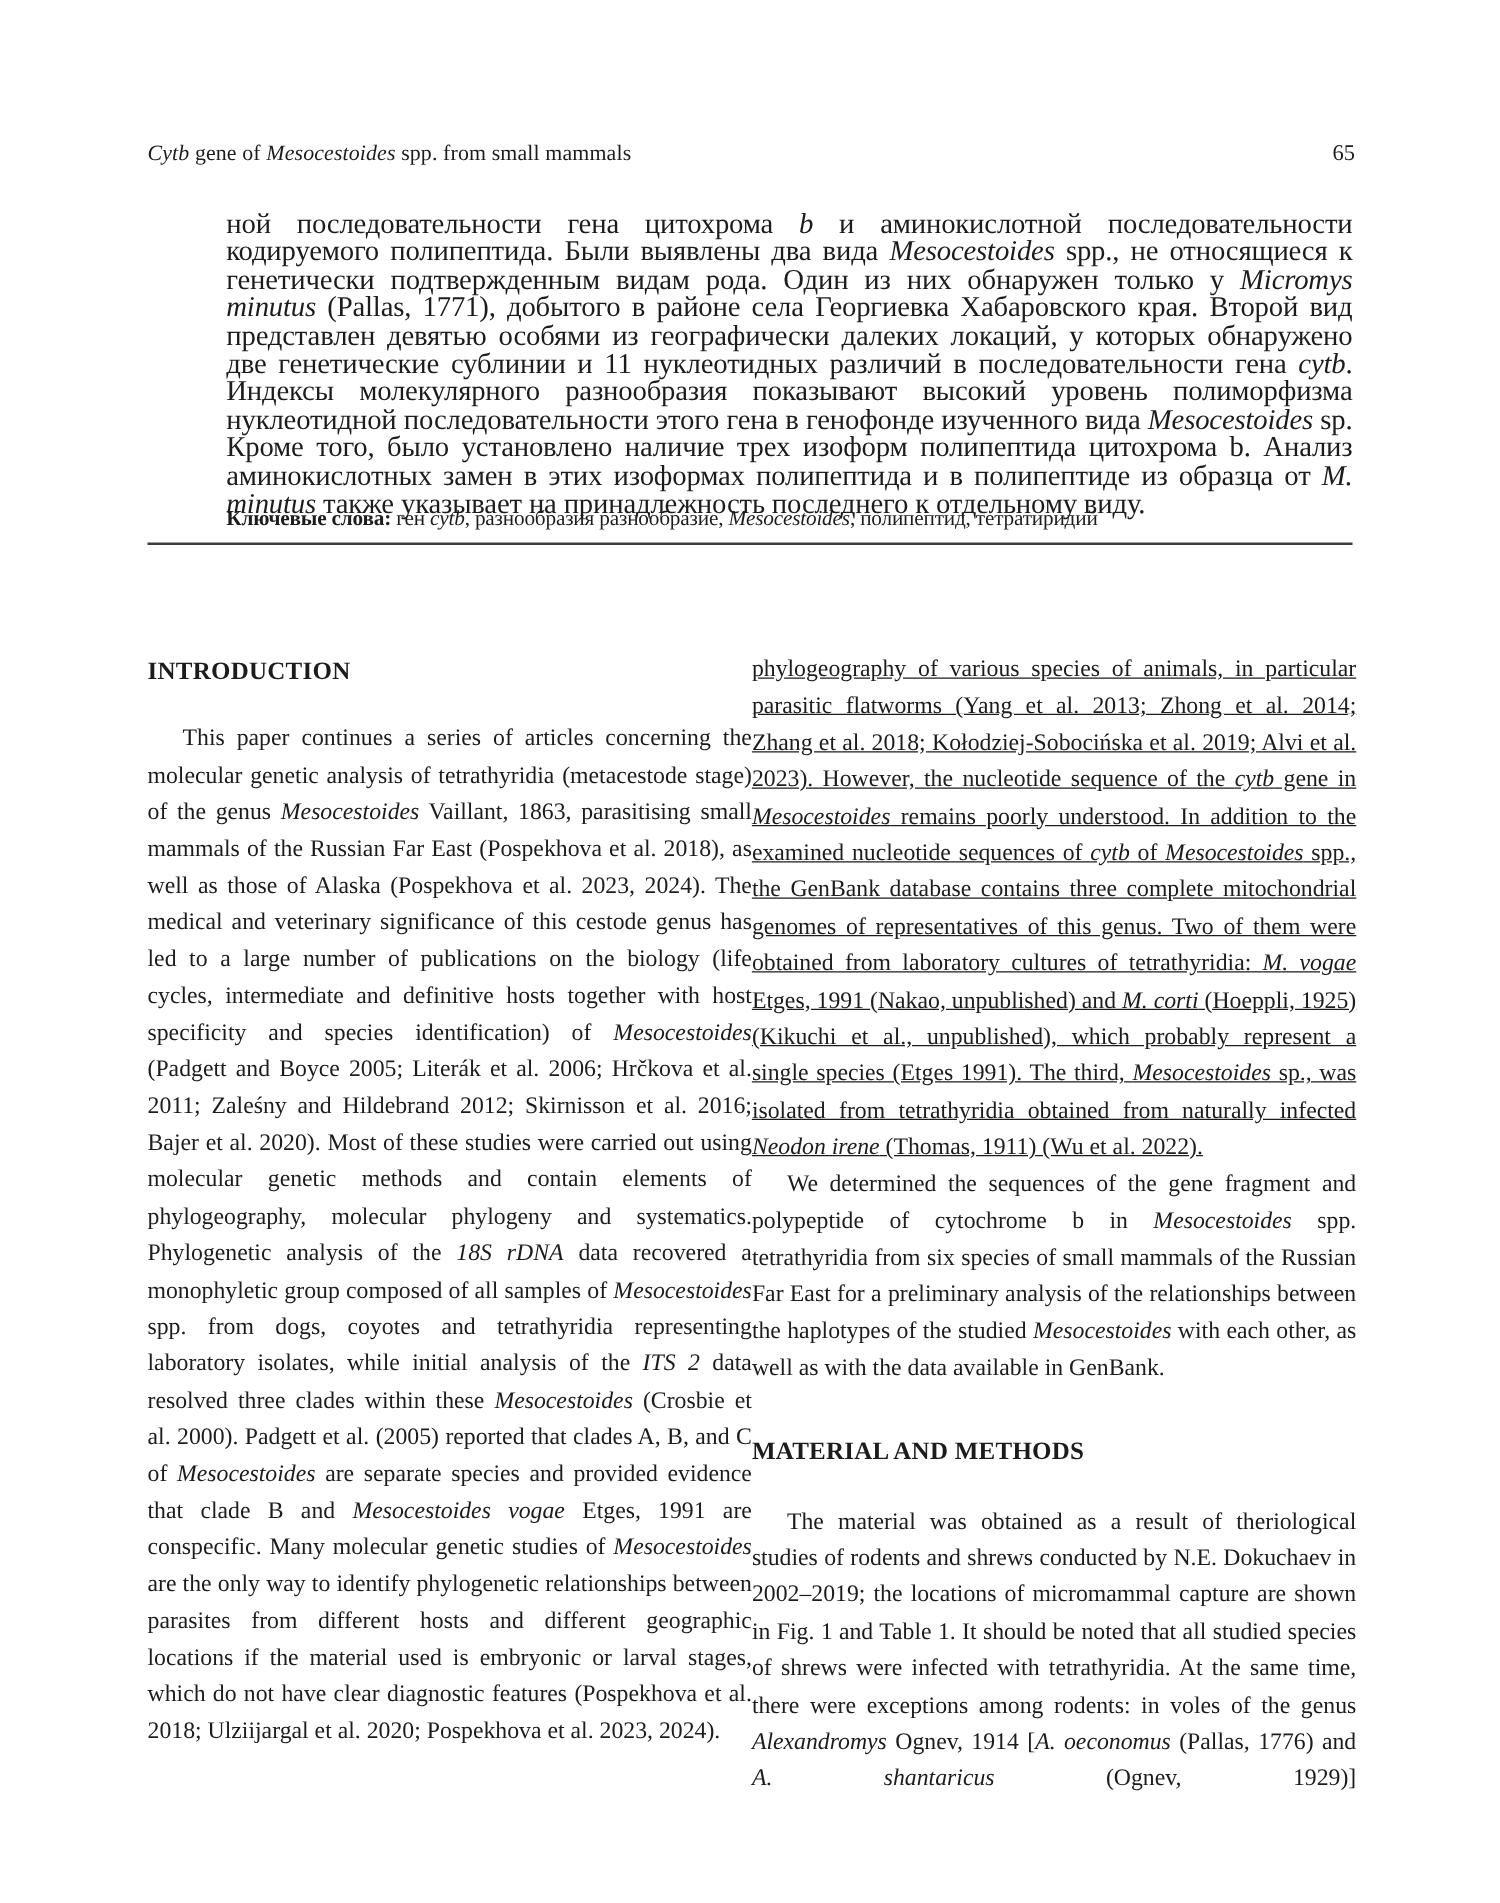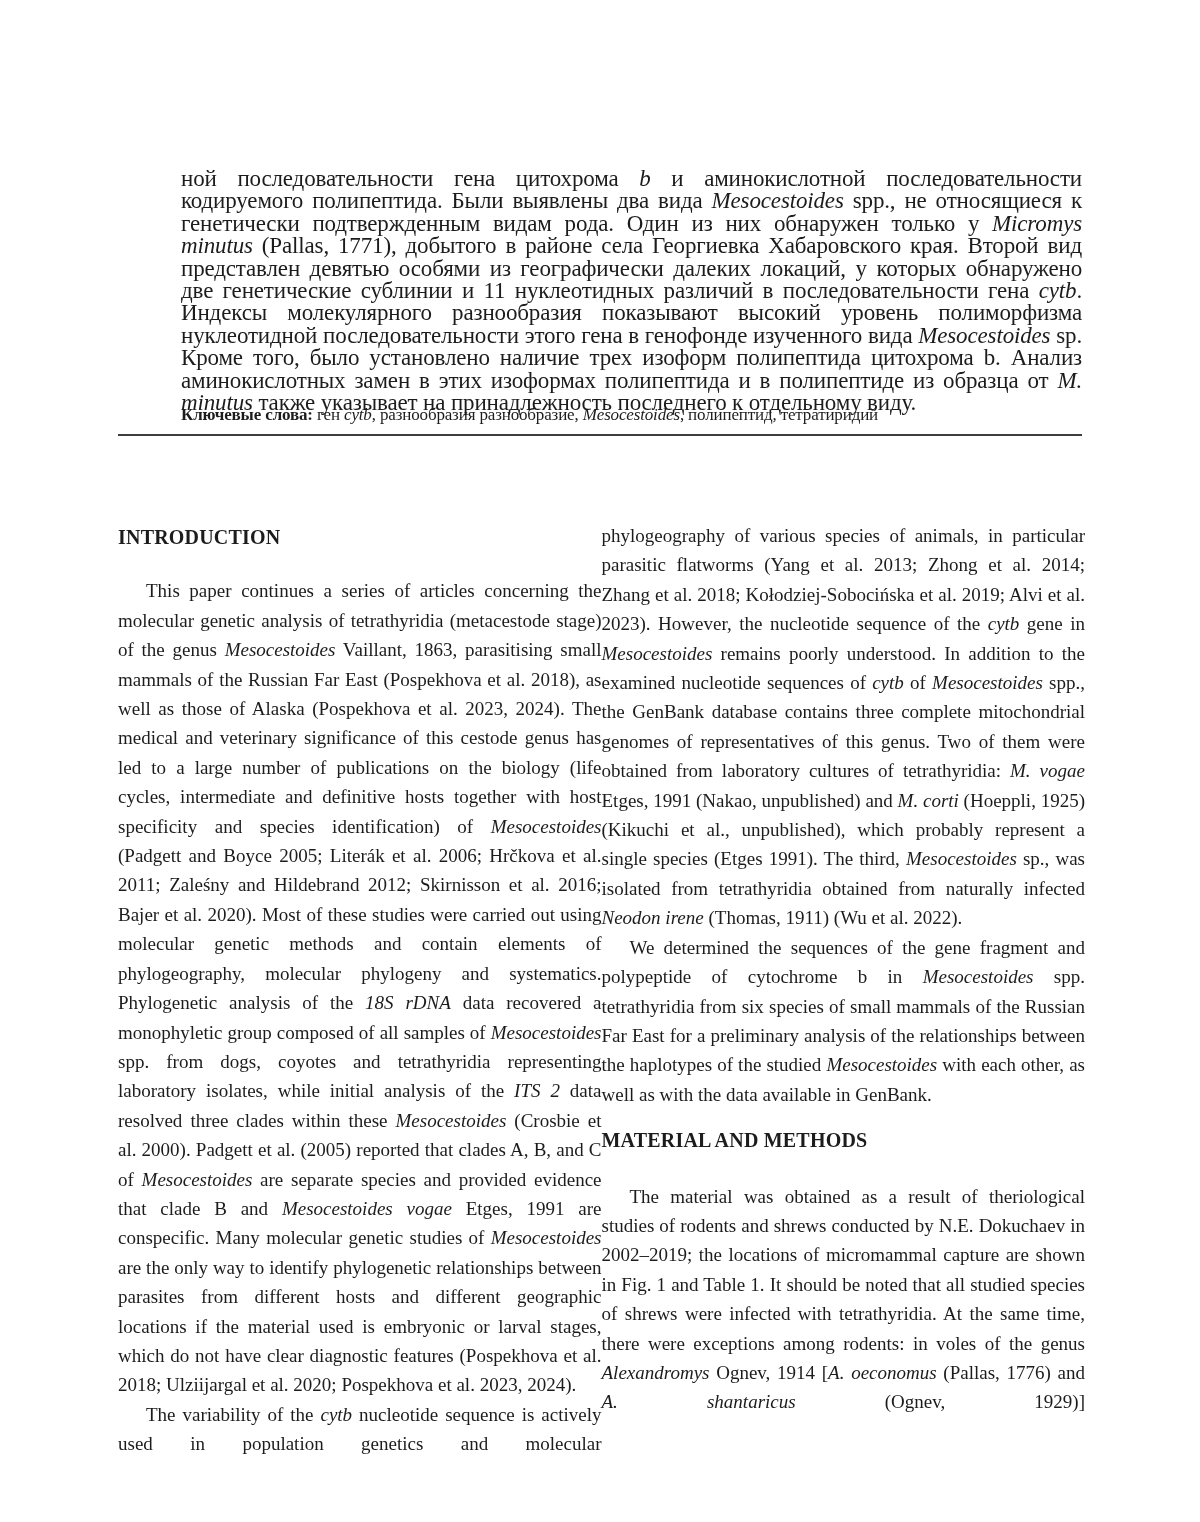--- a/index.html
+++ b/index.html
@@ -59,51 +59,54 @@
     display: flex;
   }
   .col {
     flex: 1;
     min-width: 0;
     font-size: 19px;
     line-height: 29.4px;
     text-align: justify;
   }
   .col p { text-indent: 28px; }
-  .col p.no-indent { text-indent: 0; }
+  .col p.no-indent { text-indent: 0; text-decoration: underline; }
   .col p.runover { text-align-last: justify; }
   .section-heading {
     font-size: 20px;
     font-weight: bold;
     letter-spacing: 0.2px;
     text-align: left;
     font-family: "Liberation Serif", serif;
   }
   .col-left .section-heading { margin: 2px 0 24px 0; }
-  .col-right .section-heading { margin: 17px 0 26px 0; }
+  .col-right .section-heading { margin: 38px 0 26px 0; }
   i { font-style: italic; }
   .b { font-weight: bold; text-align: center; }
 </style>
 </head>
 <body>
 
 <div class="page">
 
+  <div class="running-head">
+    <span class="rh-title"><i>Cytb</i><span> gene of </span><i>Mesocestoides</i><span> spp. from small mammals</span></span>
+    <span class="rh-page">65</span>
+  </div>
 
   <div class="abstract" lang="ru"><span>ной последовательности гена цитохрома </span><i>b</i><span> и аминокислотной последовательности кодируемого полипептида. Были выявлены два вида </span><i>Mesocestoides</i><span> spp., не относящиеся к генетически подтвержденным видам рода. Один из них обнаружен только у </span><i>Micromys minutus</i><span> (Pallas, 1771), добытого в районе села Георгиевка Хабаровского края. Второй вид представлен девятью особями из географически далеких локаций, у которых обнаружено две генетические сублинии и 11 нуклеотидных различий в последовательности гена </span><i>cytb</i><span>. Индексы молекулярного разнообразия показывают высокий уровень полиморфизма нуклеотидной последовательности этого гена в генофонде изученного вида </span><i>Mesocestoides</i><span> sp. Кроме того, было установлено наличие трех изоформ полипептида цитохрома b. Анализ аминокислотных замен в этих изоформах полипептида и в полипептиде из образца от </span><i>M. minutus</i><span> также указывает на принадлежность последнего к отдельному виду.</span></div>
 
   <div class="keywords" lang="ru"><span class="b">Ключевые слова:</span><span> ген </span><i>cytb</i><span>, разнообразия разнообразие, </span><i>Mesocestoides</i><span>, полипептид, тетратиридий</span></div>
 
   <div class="rule"></div>
 
   <div class="columns">
     <div class="col col-left">
       <div class="section-heading">INTRODUCTION</div>
       <p><span>This paper continues a series of articles concerning the molecular genetic analysis of tetrathyridia (metacestode stage) of the genus </span><i>Mesocestoides</i><span> Vaillant, 1863, parasitising small mammals of the Russian Far East (Pospekhova et al. 2018), as well as those of Alaska (Pospekhova et al. 2023, 2024). The medical and veterinary significance of this cestode genus has led to a large number of publications on the biology (life cycles, intermediate and definitive hosts together with host specificity and species identification) of </span><i>Mesocestoides</i><span> (Padgett and Boyce 2005; Literák et al. 2006; Hrčkova et al. 2011; Zaleśny and Hildebrand 2012; Skirnisson et al. 2016; Bajer et al. 2020). Most of these studies were carried out using molecular genetic methods and contain elements of phylogeography, molecular phylogeny and systematics. Phylogenetic analysis of the </span><i>18S rDNA</i><span> data recovered a monophyletic group composed of all samples of </span><i>Mesocestoides</i><span> spp. from dogs, coyotes and tetrathyridia representing laboratory isolates, while initial analysis of the </span><i>ITS 2</i><span> data resolved three clades within these </span><i>Mesocestoides</i><span> (Crosbie et al. 2000). Padgett et al. (2005) reported that clades A, B, and C of </span><i>Mesocestoides</i><span> are separate species and provided evidence that clade B and </span><i>Mesocestoides vogae</i><span> Etges, 1991 are conspecific. Many molecular genetic studies of </span><i>Mesocestoides</i><span> are the only way to identify phylogenetic relationships between parasites from different hosts and different geographic locations if the material used is embryonic or larval stages, which do not have clear diagnostic features (Pospekhova et al. 2018; Ulziijargal et al. 2020; Pospekhova et al. 2023, 2024).</span></p>
-      <p class="runover"><span>The variability of the </span><i>cytb</i><span> nucleotide sequence is actively used in population genetics and molecular</span></p>
     </div>
     <div class="col col-right">
       <p class="no-indent"><span>phylogeography of various species of animals, in particular parasitic flatworms (Yang et al. 2013; Zhong et al. 2014; Zhang et al. 2018; Kołodziej-Sobocińska et al. 2019; Alvi et al. 2023). However, the nucleotide sequence of the </span><i>cytb</i><span> gene in </span><i>Mesocestoides</i><span> remains poorly understood. In addition to the examined nucleotide sequences of </span><i>cytb</i><span> of </span><i>Mesocestoides</i><span> spp., the GenBank database contains three complete mitochondrial genomes of representatives of this genus. Two of them were obtained from laboratory cultures of tetrathyridia: </span><i>M. vogae</i><span> Etges, 1991 (Nakao, unpublished) and </span><i>M. corti</i><span> (Hoeppli, 1925) (Kikuchi et al., unpublished), which probably represent a single species (Etges 1991). The third, </span><i>Mesocestoides</i><span> sp., was isolated from tetrathyridia obtained from naturally infected </span><i>Neodon irene</i><span> (Thomas, 1911) (Wu et al. 2022).</span></p>
       <p><span>We determined the sequences of the gene fragment and polypeptide of cytochrome b in </span><i>Mesocestoides</i><span> spp. tetrathyridia from six species of small mammals of the Russian Far East for a preliminary analysis of the relationships between the haplotypes of the studied </span><i>Mesocestoides</i><span> with each other, as well as with the data available in GenBank.</span></p>
       <div class="section-heading">MATERIAL AND METHODS</div>
       <p class="runover"><span>The material was obtained as a result of theriological studies of rodents and shrews conducted by N.E. Dokuchaev in 2002–2019; the locations of micromammal capture are shown in Fig. 1 and Table 1. It should be noted that all studied species of shrews were infected with tetrathyridia. At the same time, there were exceptions among rodents: in voles of the genus </span><i>Alexandromys</i><span> Ognev, 1914 [</span><i>A. oeconomus</i><span> (Pallas, 1776) and </span><i>A. shantaricus</i><span> (Ognev, 1929)]</span></p>
     </div>
   </div>
 
 </div>

